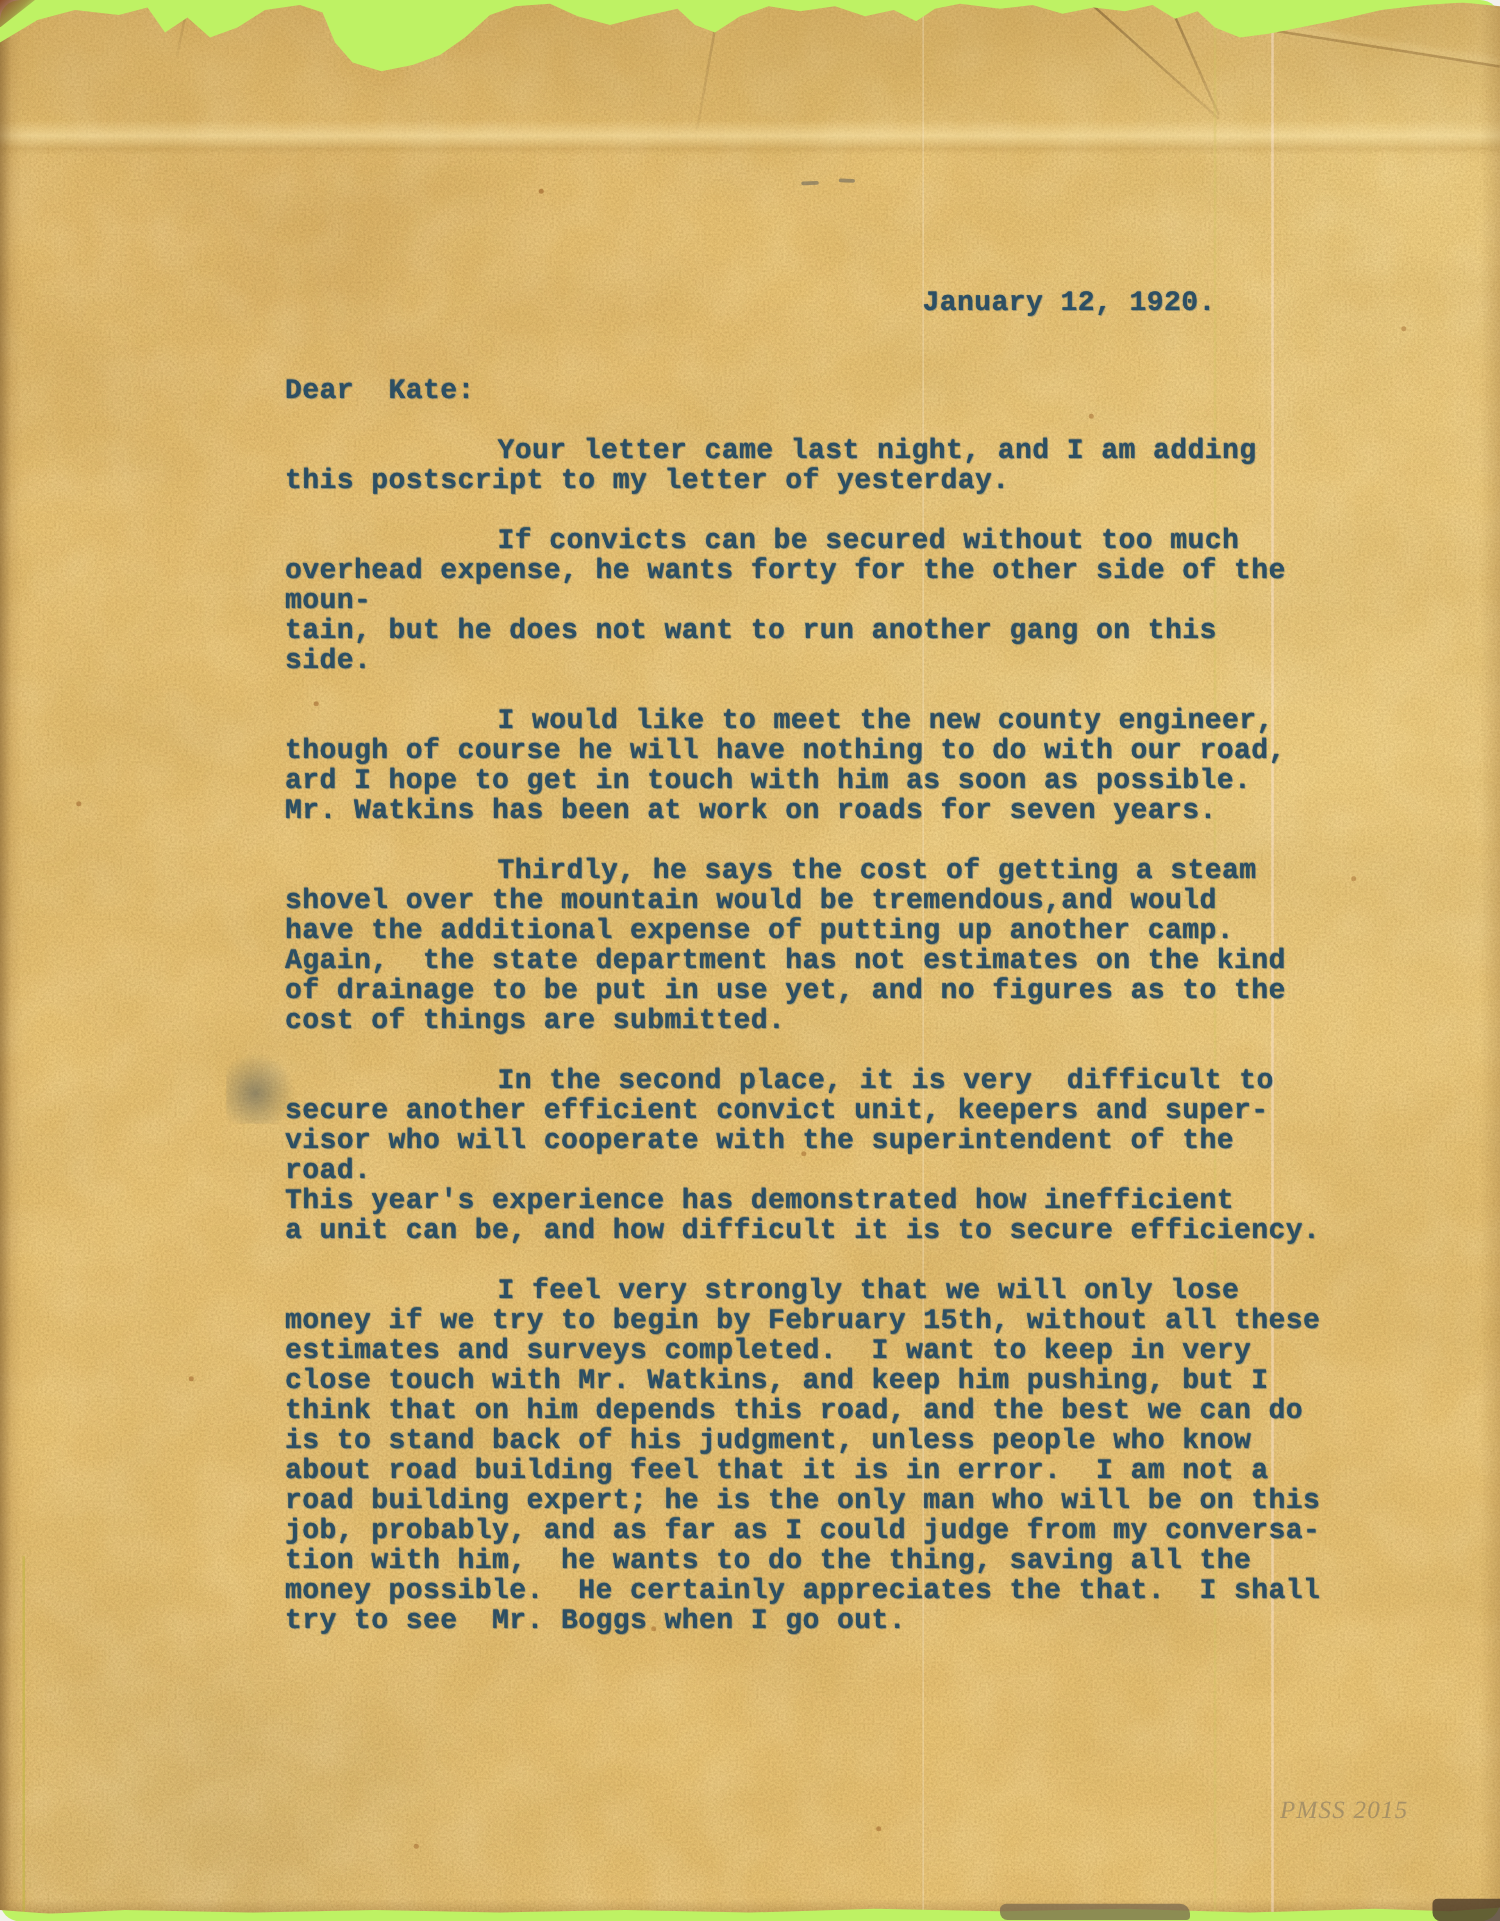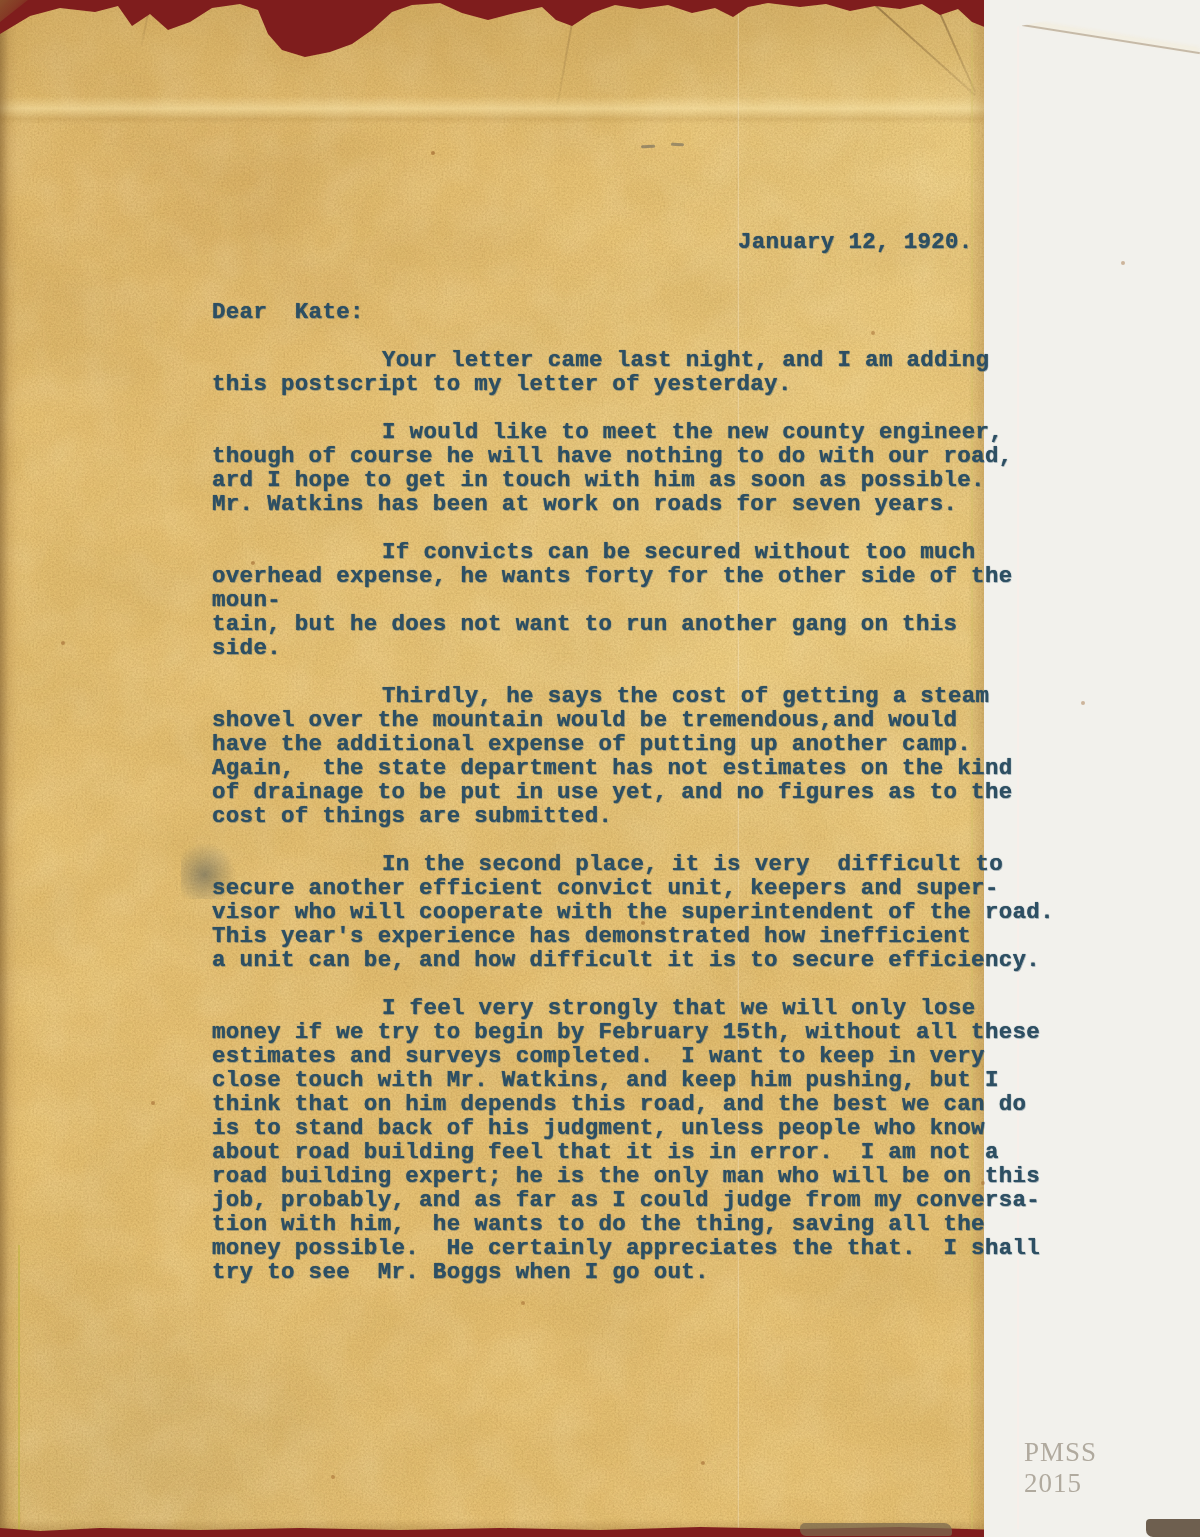--- a/index.html
+++ b/index.html
@@ -4,22 +4,23 @@
 <style>
   html, body {
     margin: 0; padding: 0;
     width: 1200px; height: 1537px;
     overflow: hidden;
     background: #f2f1ec;
     font-family: "Liberation Sans", sans-serif;
   }
   .stage {
     position: relative;
-    width: 984px; height: 1537px;
-    background: #7f1d1d;
+    width: 1200px; height: 1537px;
+    background: #bef264;
+    border-radius: 16px;
   }
   
   .paper {
     position: absolute; inset: 0;
     background-color: #e8c476;
     background-image:
       radial-gradient(ellipse 780px 480px at 18% 12%, rgba(207,161,88,0.30), transparent 62%),
       radial-gradient(ellipse 900px 700px at 82% 38%, rgba(246,222,152,0.42), transparent 65%),
       radial-gradient(ellipse 760px 900px at 46% 82%, rgba(226,188,110,0.35), transparent 60%),
       radial-gradient(ellipse 420px 300px at 15% 95%, rgba(166,146,104,0.20), transparent 70%),
@@ -138,29 +139,31 @@
     font-weight: 700;
     font-size: 22.5px;
     line-height: 24px;
     letter-spacing: 0.3px;
     color: #2d4f63;
     white-space: pre-wrap;
     text-shadow: 0 0 1px rgba(45,79,99,0.85),
                  0.6px 0.8px 0 rgba(45,79,99,0.32),
                  -0.4px -0.3px 0 rgba(45,79,99,0.22);
     filter: blur(0.2px);
+    margin-left: 16px;
   }
   .date-line   { margin: 0 0 0 526px; }
   .salutation  { margin-top: 46px; }
   .para        { margin-top: 24px; text-indent: 170px; }
   .watermark {
     position: absolute; left: 1024px; top: 1437px;
     font-family: "Liberation Serif", serif;
-    font-size: 27px; letter-spacing: 1px;
+    font-size: 20px; letter-spacing: 1px;
     color: rgba(122,112,95,0.55);
+    font-style: italic;
   }
 </style>
 </head>
 <body>
 
 <div class="stage">
 
   <div class="paper">
 
     <svg class="texture" xmlns="http://www.w3.org/2000/svg">
@@ -203,28 +206,28 @@
     <div class="specks"></div>
     <div class="ink-smudge"></div>
     <div class="pencil-dash dash-1"></div>
     <div class="pencil-dash dash-2"></div>
 
     <div class="content">
       <div class="typed date-line">January 12, 1920.</div>
       <div class="typed salutation">Dear  Kate:</div>
       <div class="typed para">Your letter came last night, and I am adding
 this postscript to my letter of yesterday.</div>
+      <div class="typed para">If convicts can be secured without too much
+overhead expense, he wants forty for the other side of the moun-
+tain, but he does not want to run another gang on this
+side.</div>
       <div class="typed para">I would like to meet the new county engineer,
 though of course he will have nothing to do with our road,
 ard I hope to get in touch with him as soon as possible.
 Mr. Watkins has been at work on roads for seven years.</div>
-      <div class="typed para">If convicts can be secured without too much
-overhead expense, he wants forty for the other side of the moun-
-tain, but he does not want to run another gang on this
-side.</div>
       <div class="typed para">Thirdly, he says the cost of getting a steam
 shovel over the mountain would be tremendous,and would
 have the additional expense of putting up another camp.
 Again,  the state department has not estimates on the kind
 of drainage to be put in use yet, and no figures as to the
 cost of things are submitted.</div>
       <div class="typed para">In the second place, it is very  difficult to
 secure another efficient convict unit, keepers and super-
 visor who will cooperate with the superintendent of the road.
 This year's experience has demonstrated how inefficient

